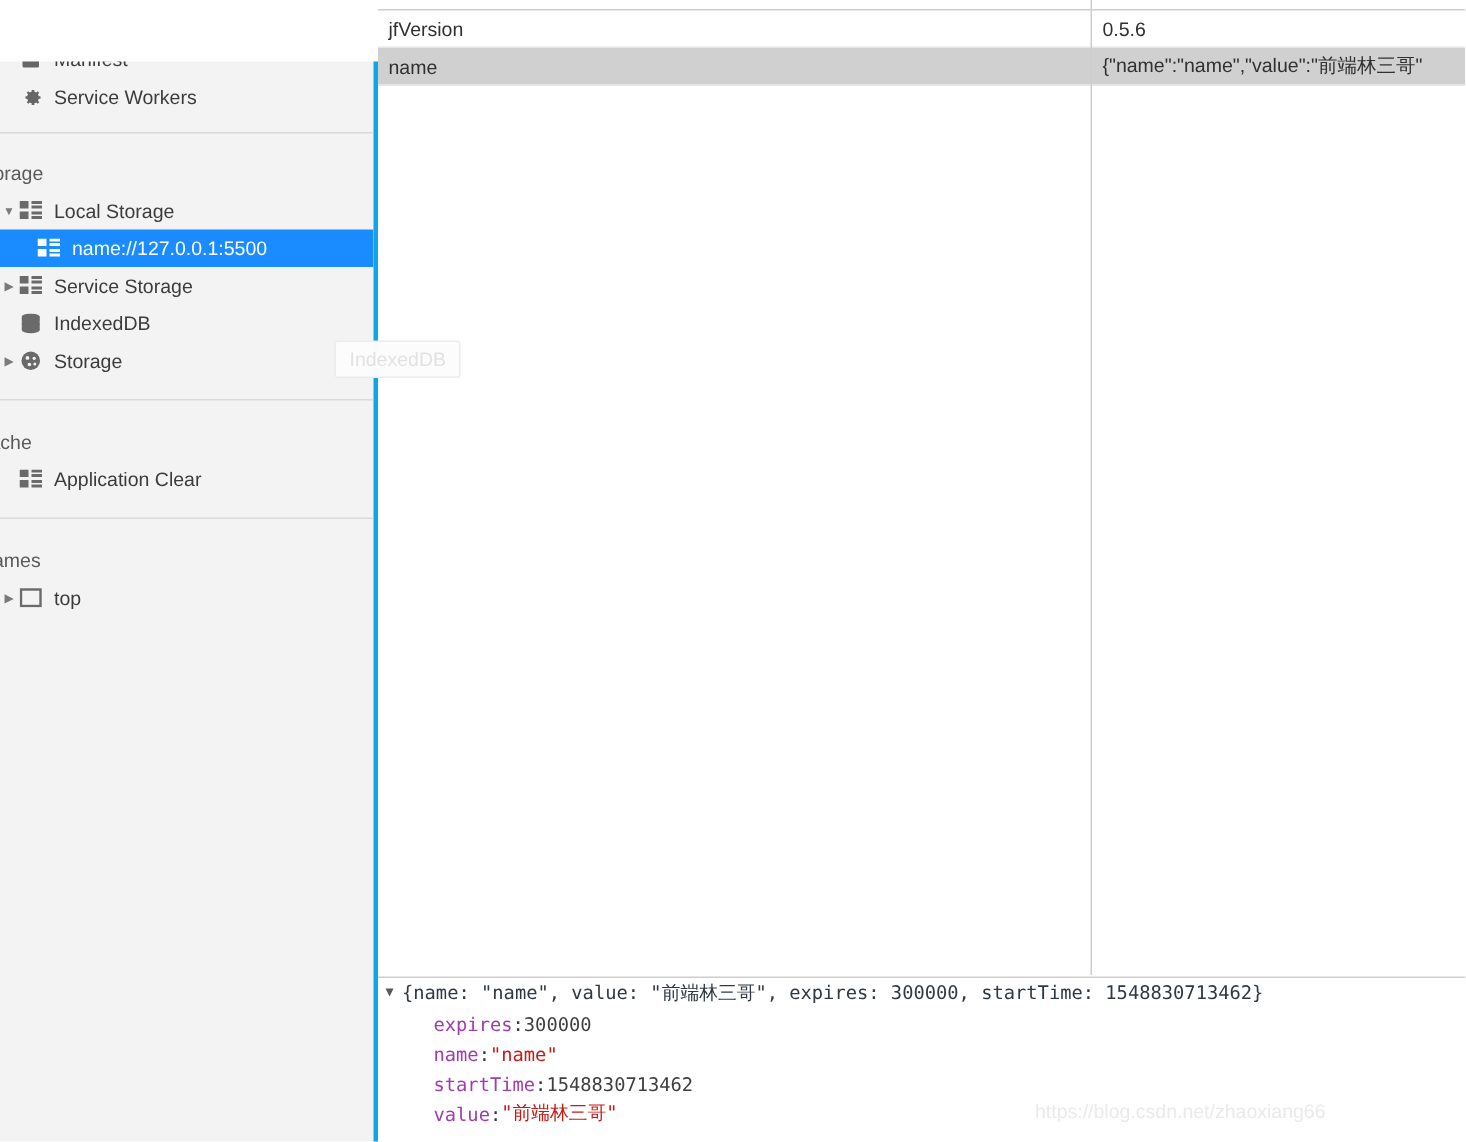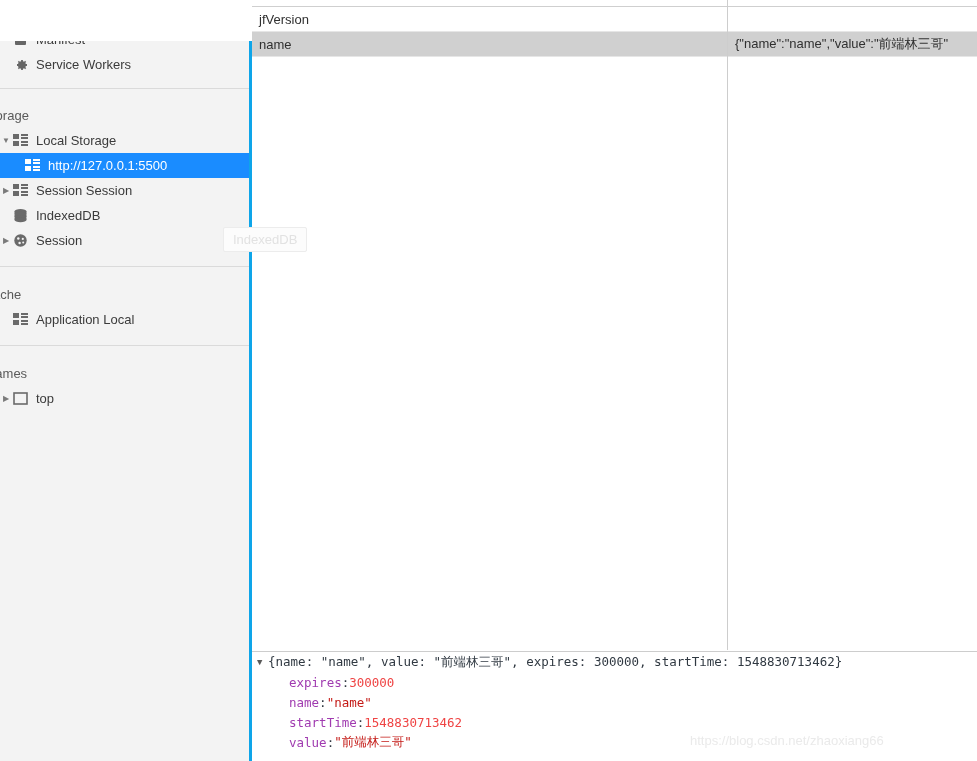--- a/index.html
+++ b/index.html
@@ -176,21 +176,21 @@
 
   .disc {
     display: inline-block;
     width: 11px;
     color: #5a5a5a;
     font-size: 9px;
     line-height: 1;
   }
 
   .k-name { color: #a03bb0; }
-  .v-num  { color: #ef4444; }
+  .v-num  { color: #404040; }
   .v-str  { color: #c41a16; }
   .plain  { color: #303942; }
 
   #watermark {
     position: absolute;
     left: 690px;
     top: 733px;
     font-size: 13px;
     color: #eaeaea;
     font-family: "Liberation Sans", sans-serif;
@@ -255,36 +255,36 @@
       <span class="ic">
         <svg width="15" height="13" viewBox="0 0 15 13" fill="#ffffff">
           <rect x="0" y="0" width="6" height="5"></rect>
             <rect x="8" y="0" width="7" height="2"></rect>
           <rect x="8" y="3" width="7" height="2"></rect>
             <rect x="0" y="7" width="6" height="5"></rect>
           <rect x="8" y="7" width="7" height="2"></rect>
             <rect x="8" y="10" width="7" height="2"></rect>
         </svg>
       </span>
-      <span>http://127.0.0.1:5500</span>
+      <span>name://127.0.0.1:5500</span>
     </div>
 
     <div class="tree-row">
       <span class="arrow">▶</span>
       <span class="ic">
         <svg width="15" height="13" viewBox="0 0 15 13" fill="#6a6a6a">
           <rect x="0" y="0" width="6" height="5"></rect>
             <rect x="8" y="0" width="7" height="2"></rect>
           <rect x="8" y="3" width="7" height="2"></rect>
             <rect x="0" y="7" width="6" height="5"></rect>
           <rect x="8" y="7" width="7" height="2"></rect>
             <rect x="8" y="10" width="7" height="2"></rect>
         </svg>
       </span>
-      <span>Session Session</span>
+      <span>Service Storage</span>
     </div>
 
     <div class="tree-row">
       <span class="arrow blank">▶</span>
       <span class="ic">
         <svg width="15" height="14" viewBox="0 0 15 14" fill="#6a6a6a">
           <ellipse cx="7.5" cy="2.2" rx="6" ry="2.2"></ellipse>
           <rect x="1.5" y="2.2" width="12" height="2.6"></rect>
           <ellipse cx="7.5" cy="4.9" rx="6" ry="2.2"></ellipse>
           <rect x="1.5" y="5.4" width="12" height="2.6"></rect>
@@ -301,21 +301,21 @@
       <span class="arrow">▶</span>
       <span class="ic">
         <svg width="15" height="15" viewBox="0 0 15 15" fill="#6a6a6a">
           <circle cx="7.5" cy="7.5" r="6.2"></circle>
           <circle cx="5.3" cy="5.6" r="1.25" fill="#f3f3f3"></circle>
           <circle cx="9.8" cy="5.9" r="1.1" fill="#f3f3f3"></circle>
           <circle cx="6.6" cy="10" r="1.2" fill="#f3f3f3"></circle>
           <circle cx="10.2" cy="9.6" r="1" fill="#f3f3f3"></circle>
         </svg>
       </span>
-      <span>Session</span>
+      <span>Storage</span>
     </div>
 
     <div class="section-sep" style="margin-top:13px;"></div>
 
     <div class="section-title" style="margin-left:-7px; margin-top:14px;">
       <span>ache</span>
     </div>
 
 
     <div class="tree-row">
@@ -323,21 +323,21 @@
       <span class="ic">
         <svg width="15" height="13" viewBox="0 0 15 13" fill="#6a6a6a">
           <rect x="0" y="0" width="6" height="5"></rect>
             <rect x="8" y="0" width="7" height="2"></rect>
           <rect x="8" y="3" width="7" height="2"></rect>
             <rect x="0" y="7" width="6" height="5"></rect>
           <rect x="8" y="7" width="7" height="2"></rect>
             <rect x="8" y="10" width="7" height="2"></rect>
         </svg>
       </span>
-      <span>Application Local</span>
+      <span>Application Clear</span>
     </div>
 
     <div class="section-sep" style="margin-top:13px;"></div>
 
     <div class="section-title" style="margin-left:-9px; margin-top:14px;">
       <span>rames</span>
     </div>
 
     <div class="tree-row">
       <span class="arrow">▶</span>
@@ -355,20 +355,21 @@
 
     <div id="col-divider"></div>
 
     <div class="dt-row sliver">
       <div class="dt-key"></div>
       <div class="dt-val"></div>
     </div>
 
     <div class="dt-row">
       <div class="dt-key">jfVersion</div>
+      <div class="dt-val">0.5.6</div>
     </div>
 
     <div class="dt-row selected">
       <div class="dt-key">name</div>
       <div class="dt-val">{"name":"name","value":"前端林三哥"</div>
     </div>
 
   </div>
 
   <div id="idb-tooltip">

